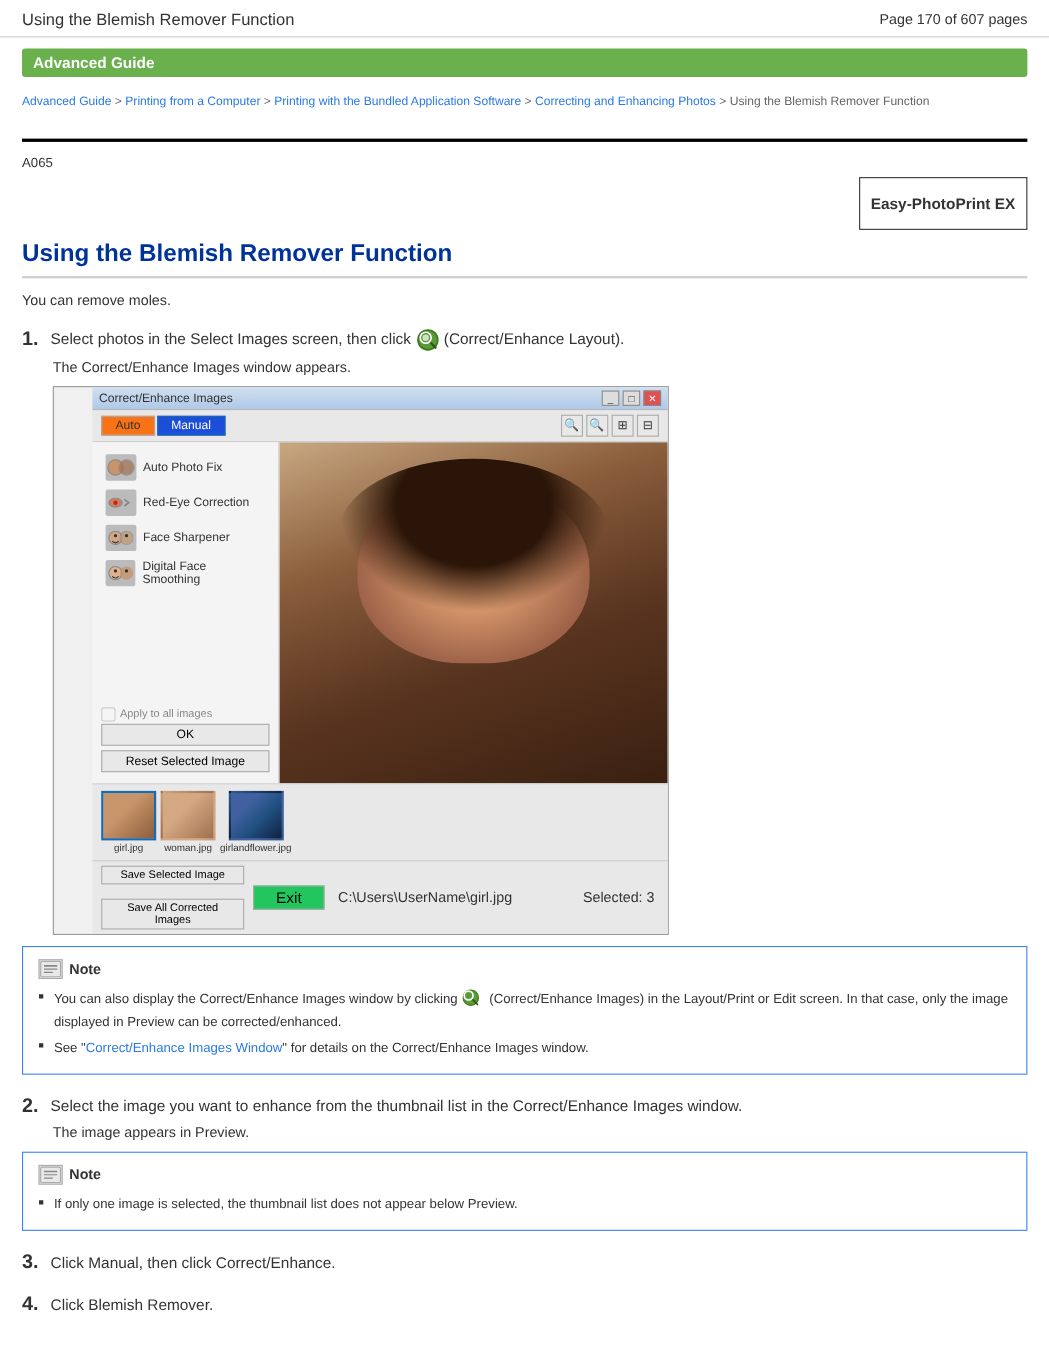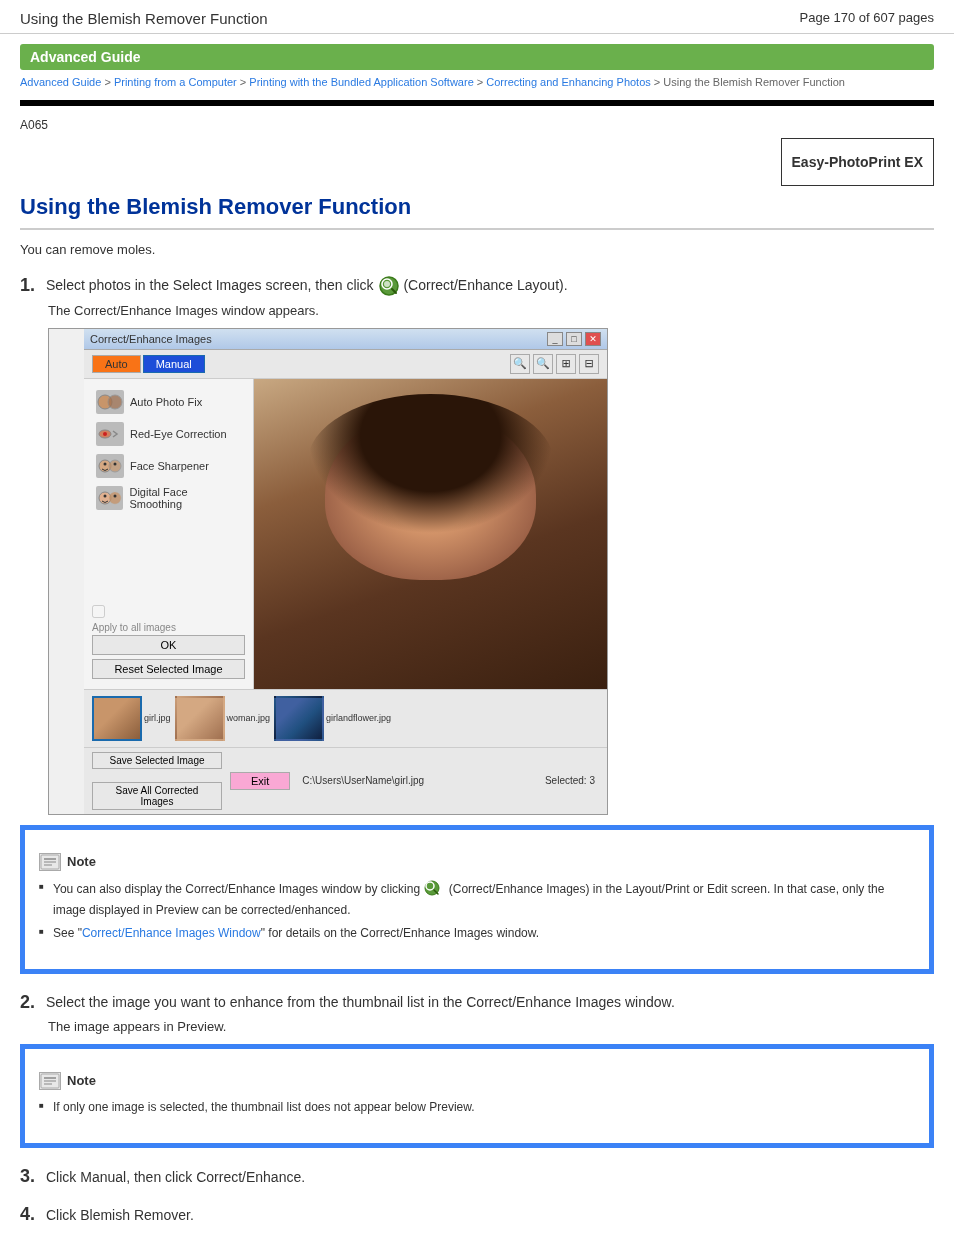--- a/index.html
+++ b/index.html
@@ -37,26 +37,26 @@
       border-radius: 3px;
     }
     .advanced-guide-banner span {
       color: #fff;
       font-weight: bold;
       font-size: 14px;
     }
 
     
     .breadcrumb {
-      margin: 4px 20px 0 20px;
+      margin: 14px 20px 0 20px;
       font-size: 11px;
       color: #666;
       line-height: 1.6;
-      padding-bottom: 8px;
-      border-bottom: 6px solid #000000;
+      padding-bottom: 24px;
+      border-bottom: 3px solid #000000;
     }
     .breadcrumb a {
       color: #2a7ae2;
       text-decoration: none;
     }
 
     
     .code-ref {
       margin: 12px 20px 6px 20px;
       font-size: 12px;
@@ -239,25 +239,24 @@
       background: #bbb;
       border-radius: 2px;
       display: flex;
       align-items: center;
       justify-content: center;
       font-size: 14px;
     }
     .panel-spacer { flex: 1; }
     .checkbox-row {
       display: flex;
-      align-items: flex-start;
+      align-items: center;
       gap: 4px;
       font-size: 10px;
       color: #888;
-      flex-direction: column;
     }
     .panel-btn {
       width: 100%;
       padding: 3px 0;
       font-size: 11px;
       text-align: center;
       border: 1px solid #aaa;
       background: #e8e8e8;
       cursor: pointer;
       margin-bottom: 2px;
@@ -304,21 +303,21 @@
     .window-thumbnail-strip {
       display: flex;
       align-items: flex-end;
       gap: 4px;
       padding: 6px 8px;
       background: #e8e8e8;
       border-top: 1px solid #ccc;
     }
     .thumb {
       display: flex;
-      flex-direction: row;
+      flex-direction: column;
       align-items: center;
       gap: 2px;
     }
     .thumb-img {
       width: 50px;
       height: 45px;
       border: 2px solid transparent;
     }
     .thumb-img.selected { border-color: #1a6aad; }
     .thumb-label { font-size: 9px; color: #333; }
@@ -349,39 +348,39 @@
     .save-btn {
       padding: 2px 8px;
       font-size: 10px;
       border: 1px solid #aaa;
       background: #e8e8e8;
       cursor: pointer;
       width: 130px;
     }
     .exit-btn {
       padding: 2px 20px;
-      font-size: 11px;
+      font-size: 14px;
       border: 1px solid #aaa;
-      background: #f9a8d4;
+      background: #22c55e;
       cursor: pointer;
     }
     .status-bar {
       display: flex;
       justify-content: space-between;
       align-items: center;
-      font-size: 10px;
+      font-size: 13px;
       color: #333;
       flex: 1;
       padding: 0 4px;
     }
 
     
     .note-box {
-      border: 5px solid #3b82f6;
-      padding: 22px 14px;
+      border: 1px solid #3b82f6;
+      padding: 10px 14px;
       margin: 10px 0 10px 0;
       font-size: 12px;
       line-height: 1.6;
     }
     .note-header {
       display: flex;
       align-items: center;
       gap: 6px;
       font-weight: bold;
       font-size: 13px;

